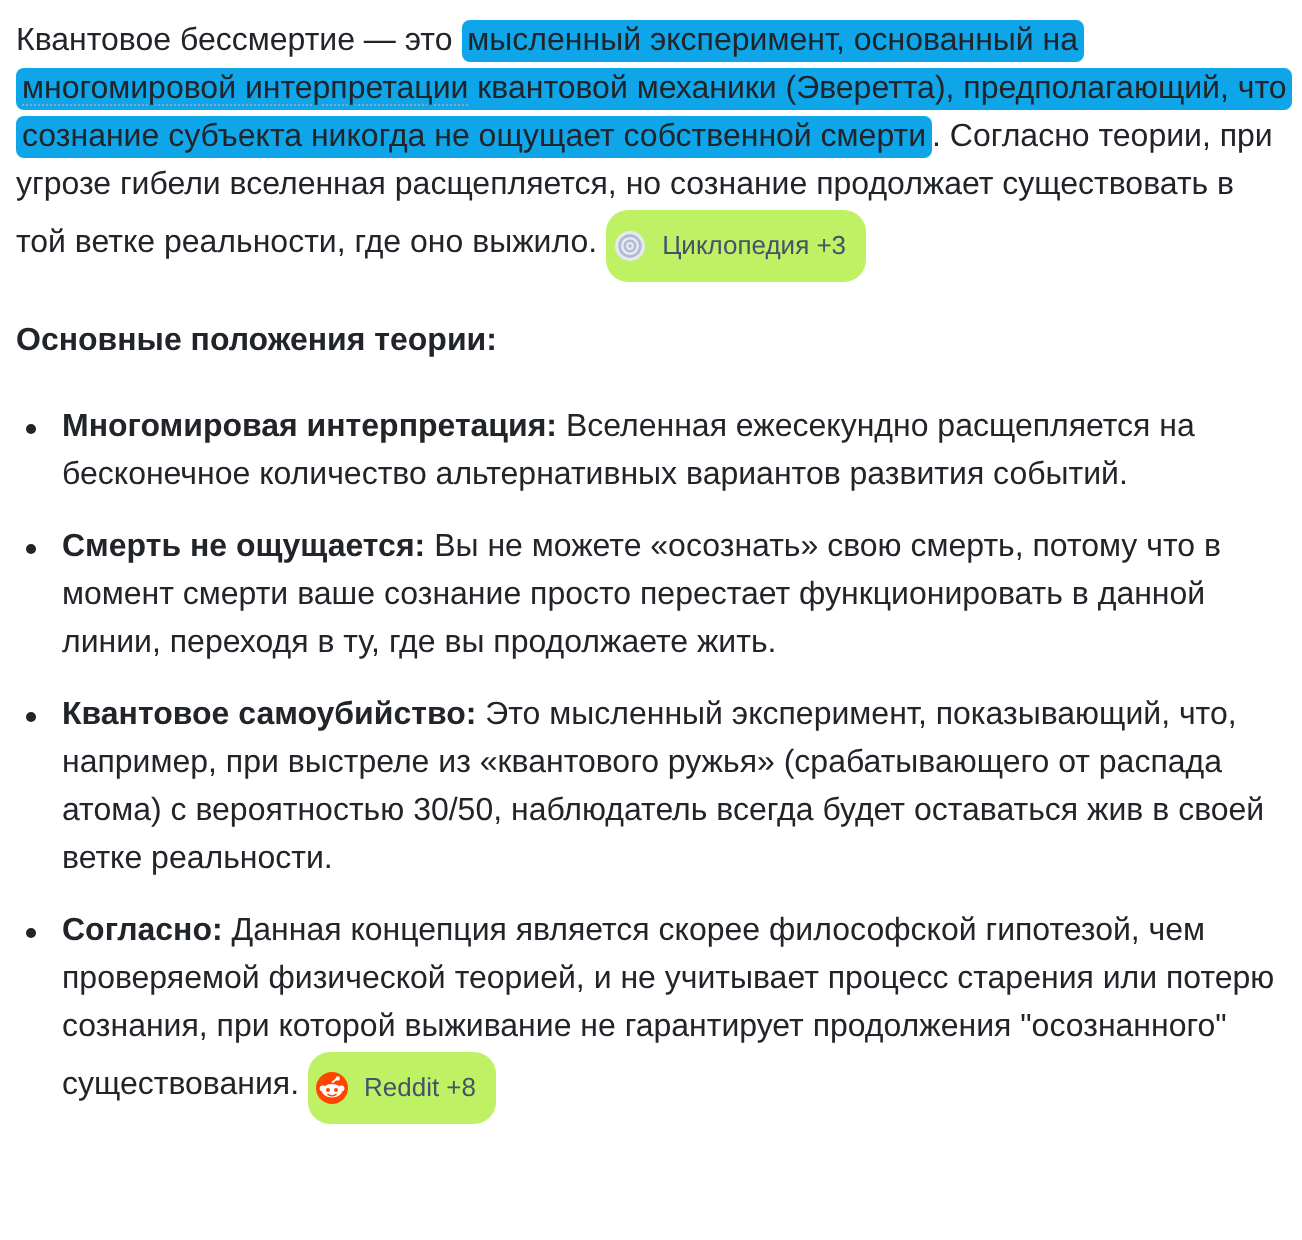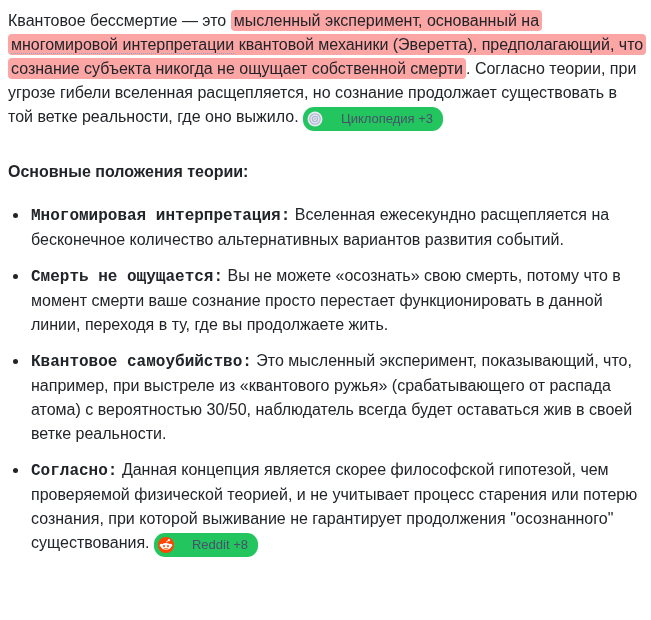--- a/index.html
+++ b/index.html
@@ -10,36 +10,36 @@
     padding: 9px 7px 0 8px;
     background: #ffffff;
     font-family: "Liberation Sans", "DejaVu Sans", sans-serif;
     font-size: 16px;
     line-height: 24px;
     color: #212428;
     overflow: hidden;
   }
   p.para { margin: 0; }
   .hl {
-    background: #fca5a5;
+    background: #0ea5e9;
     border-radius: 4px;
     padding: 2px 3px;
     -webkit-box-decoration-break: clone;
     box-decoration-break: clone;
   }
   .dotted-link {
     color: inherit;
     cursor: pointer;
     text-decoration: underline dotted #93a3c4;
     text-decoration-thickness: 1px;
     text-underline-offset: 3px;
   }
   .heading {
     font-weight: 700;
-    margin: 29px 0 0 0;
+    margin: 18px 0 0 0;
   }
   ul.theory {
     list-style: none;
     margin: 19px 0 0 0;
     padding: 0;
   }
   ul.theory li {
     position: relative;
     padding-left: 23px;
     margin-bottom: 12px;
@@ -47,28 +47,28 @@
   ul.theory li::before {
     content: "";
     position: absolute;
     left: 5px;
     top: 10px;
     width: 5px;
     height: 5px;
     border-radius: 50%;
     background: #212428;
   }
-  .term { font-weight: 700; font-family: Liberation Mono, monospace; }
+  .term { font-weight: 700; }
   .badge {
     display: inline-flex;
     align-items: center;
-    gap: 18px;
-    background: #22c55e;
+    gap: 8px;
+    background: #bef264;
     border-radius: 11px;
-    height: 24px;
+    height: 36px;
     padding: 0 10px 0 4px;
     font-size: 13px;
     line-height: 22px;
     color: #47516b;
     vertical-align: -5px;
     white-space: nowrap;
     cursor: pointer;
     user-select: none;
   }
   .badge svg { display: block; flex: 0 0 auto; }

